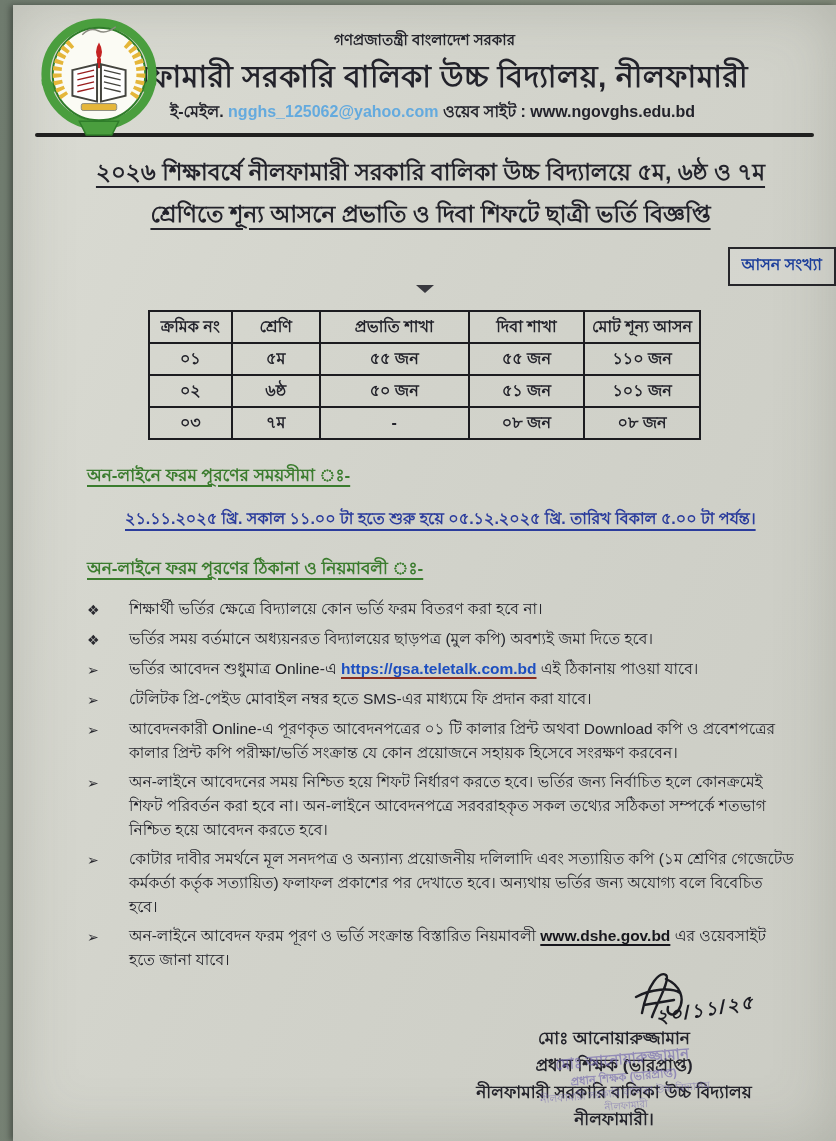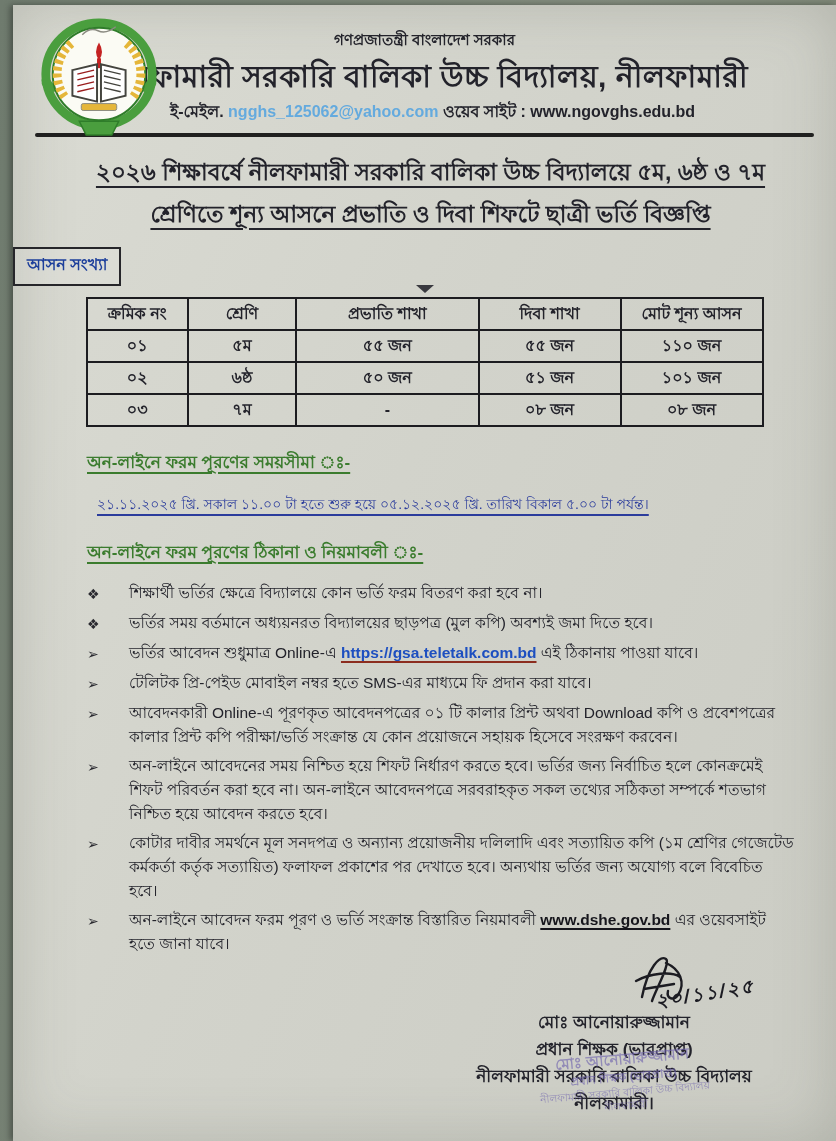--- a/index.html
+++ b/index.html
@@ -24,47 +24,47 @@
   .eiin-line{font-size:15px;font-weight:bold;line-height:23px;margin-top:4px;}
   .contact-line{font-size:16px;font-weight:bold;line-height:24px;padding-left:16px;}
   .email-link{color:#64aade;}
   .hdr-rule{height:4px;background:#20201f;margin:9px 22px 0 22px;border-radius:2px;}
   
   .notice-title{
     margin:14px 48px 0 60px;text-align:center;font-size:23px;font-weight:bold;line-height:42px;
     text-decoration:underline;text-decoration-thickness:2px;text-underline-offset:6px;
   }
   
-  .seat-box-wrap{text-align:left;margin-top:12px;position:relative;}
+  .seat-box-wrap{text-align:right;margin-top:12px;position:relative;}
   .seat-box{
     display:inline-block;border:2.5px solid #26262a;padding:3px 12px 5px 12px;
     font-size:16px;font-weight:bold;color:#1d3f9b;background:rgba(255,255,255,.12);
   }
   .seat-box-pointer{
     width:0;height:0;margin:-1px auto 0 auto;border-left:9px solid transparent;
     border-right:9px solid transparent;border-top:8px solid #3a3a40;
   }
   
-  table.seats{border-collapse:collapse;margin:4px auto 0 auto;width:678px;}
+  table.seats{border-collapse:collapse;margin:17px auto 0 auto;width:553px;}
   table.seats th,table.seats td{
     border:2px solid #1c1c20;text-align:center;font-size:16px;font-weight:bold;
     padding:5px 4px;line-height:20px;
   }
   table.seats th:nth-child(1){width:15%;}
   table.seats th:nth-child(2){width:16%;}
   table.seats th:nth-child(3){width:27%;border-radius:10px;}
   table.seats th:nth-child(4){width:21%;}
   table.seats th:nth-child(5){width:21%;}
   
   .sec-heading{
     margin:22px 48px 0 74px;font-size:17px;font-weight:bold;color:#3b7c2e;
     text-decoration:underline;text-decoration-thickness:1.5px;text-underline-offset:4px;
   }
   .date-line{
-    margin:16px 40px 0 84px;font-size:14px;font-weight:normal;color:#2b3c9c;
+    margin:16px 40px 0 112px;font-size:16px;font-weight:bold;color:#2b3c9c;
     text-decoration:underline;text-decoration-thickness:1.5px;text-underline-offset:5px;
   }
   
   .rules{margin:14px 42px 0 74px;padding:0;list-style:none;}
   .rules li{display:flex;margin-bottom:5px;font-size:15.5px;line-height:24px;font-weight:500;}
   .rules .marker{flex:0 0 26px;color:#2a2a30;font-size:14px;padding-top:1px;}
   .rules .txt{flex:1;margin-left:16px;}
   .inline-link{color:#1d4fc0;font-weight:bold;text-decoration:underline;text-decoration-color:#8c2d1f;text-decoration-thickness:2px;text-underline-offset:3px;}
   .inline-link-dark{color:#16161c;font-weight:bold;text-decoration:underline;text-decoration-thickness:2px;text-underline-offset:3px;}
   

